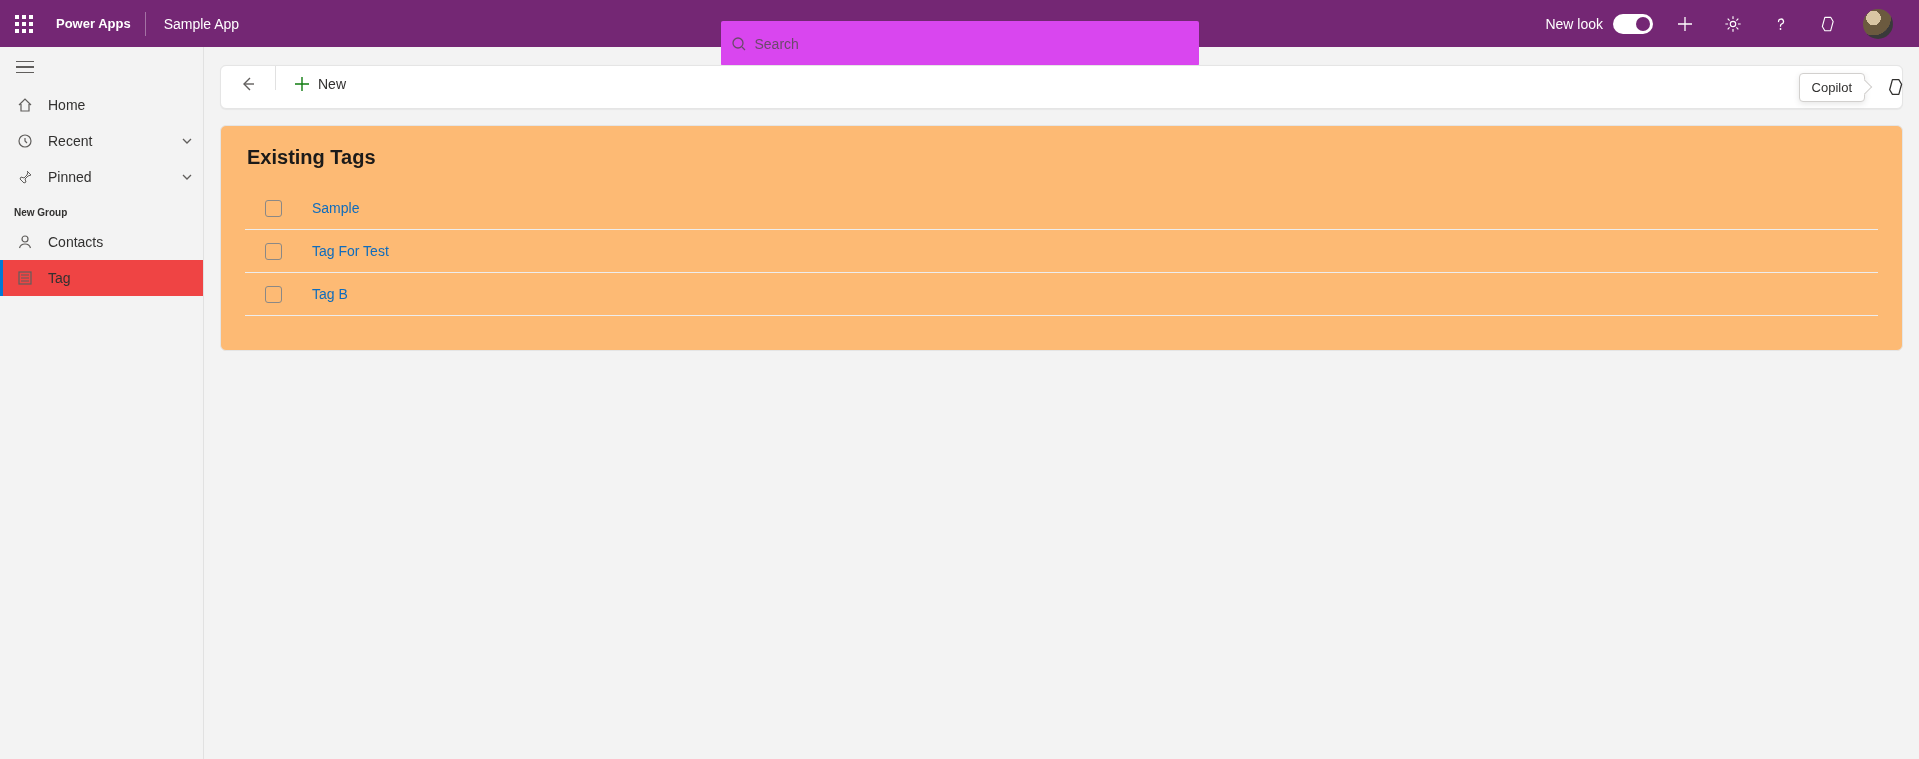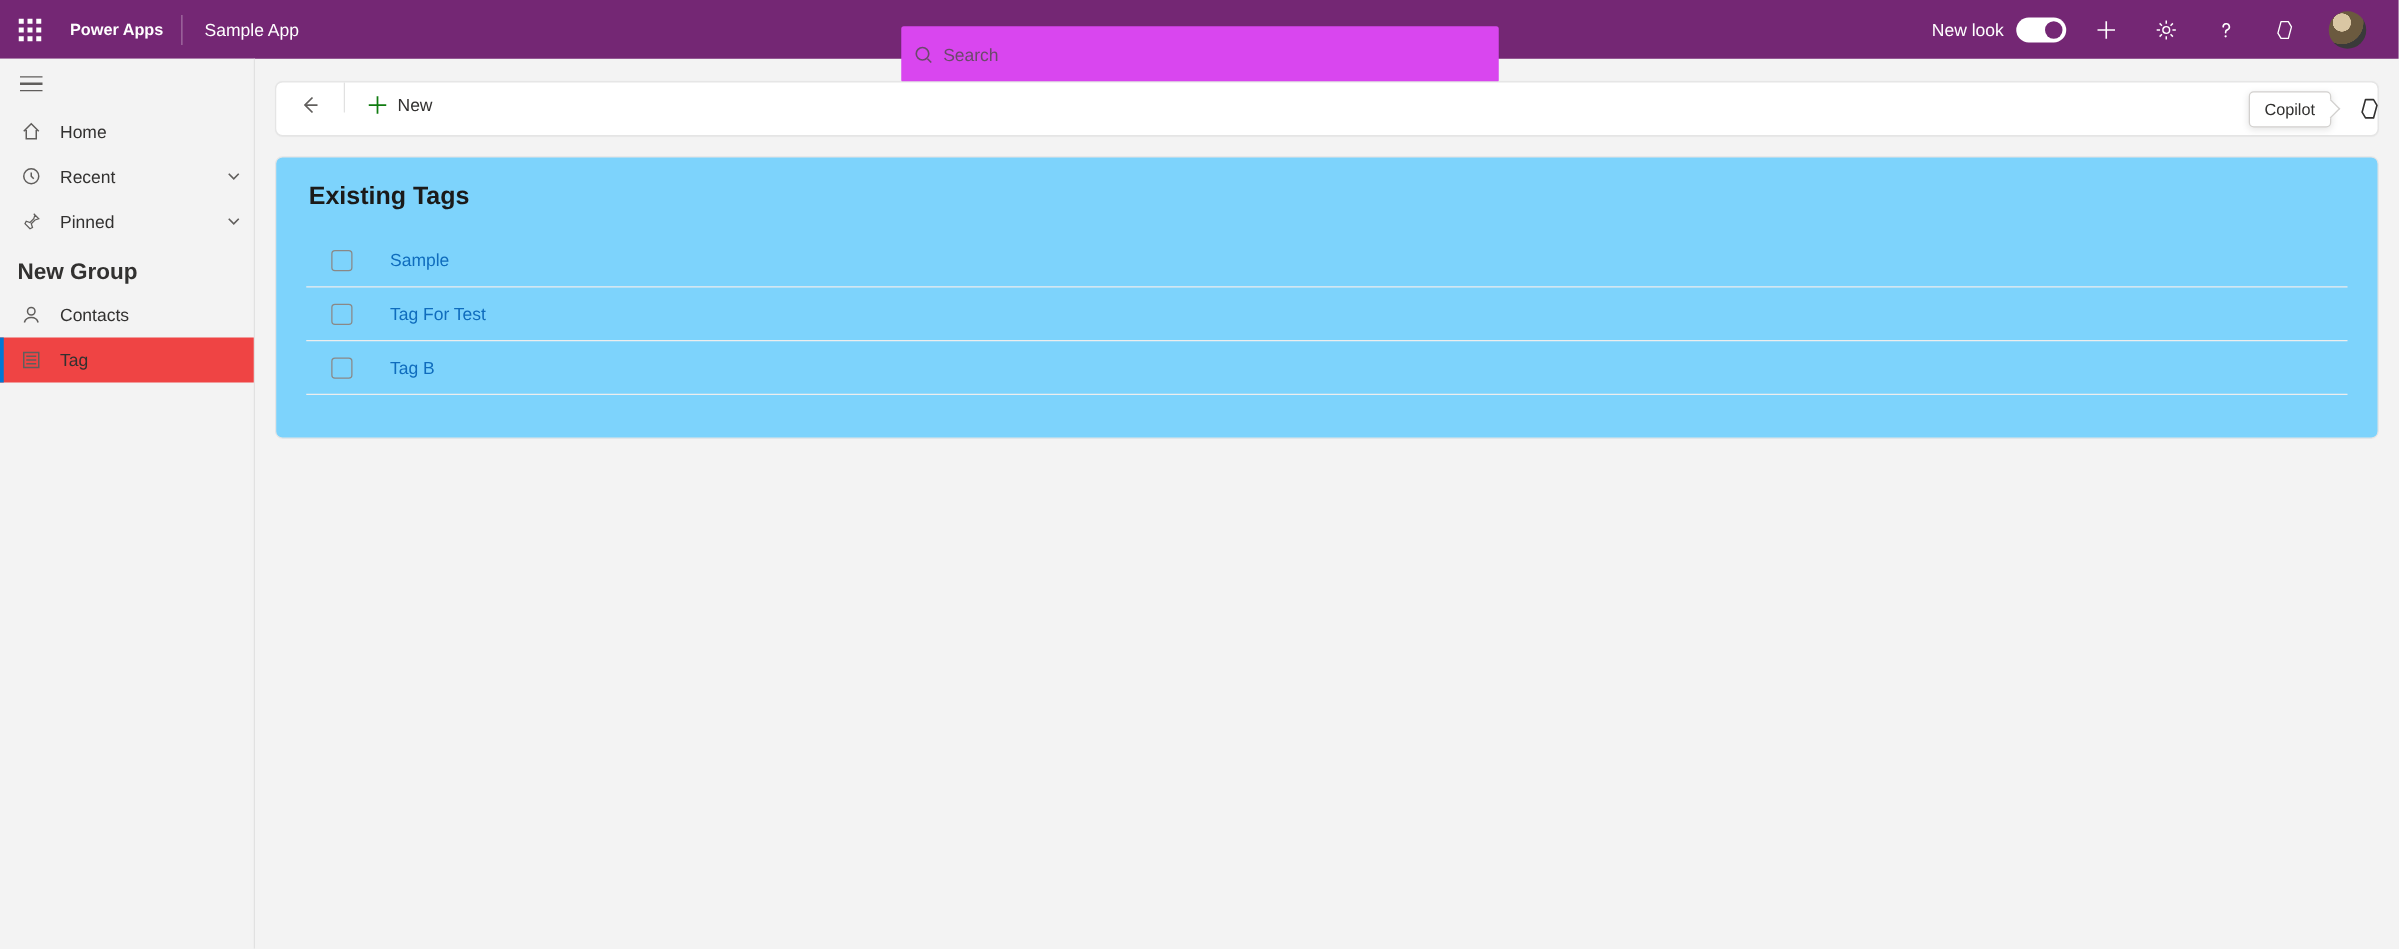--- a/index.html
+++ b/index.html
@@ -79,41 +79,41 @@
     .nav-item {
       height:36px; display:flex; align-items:center; padding: 0 10px 0 16px;
       cursor:pointer; gap:14px; position:relative;
     }
     .nav-item .chev { margin-left:auto; color:#605e5c; }
     .nav-item.active { background:#ef4444; }
     .nav-item.active::before {
       content:""; position:absolute; left:0; top:0; bottom:0; width:3px; background:#0078d4;
     }
     .nav-section-label {
-      padding: 12px 14px 6px 14px; font-weight:600; font-size:18px;
+      padding: 12px 14px 6px 14px; font-weight:600; font-size:10px;
     }
     .nav-icon { width:18px; display:flex; align-items:center; justify-content:center; color:#605e5c;}
 
     
     .main-area { flex:1; position:relative; display:flex; flex-direction:column; padding: 18px 16px 16px 16px; min-width:0;}
     .command-bar {
       background:#fff; border:1px solid #e5e5e5; border-radius:6px;
       height:44px; display:flex; gap:6px; padding:0 8px;
       box-shadow: 0 0.5px 1px rgba(0,0,0,.05);
     }
     .cmd-btn {
       height:36px; display:flex; align-items:center; gap:8px; padding:0 10px;
       cursor:pointer; color:#323130; font-size:14px; border-radius:4px;
     }
     .cmd-sep { width:1px; height:24px; background:#e1e1e1; margin:0 2px;}
     .back-arrow { color:#605e5c; }
     .plus-green { color:#107c10; font-size:18px; font-weight:400;}
 
     .content-card {
-      margin-top:16px; background:#7dd3fc; border:1px solid #e5e5e5; border-radius:6px;
+      margin-top:16px; background:#fdba74; border:1px solid #e5e5e5; border-radius:6px;
       padding: 20px 24px 34px 24px; flex:0 0 auto;
     }
     .section-title { font-size:20px; font-weight:600; color:#1b1a19; margin-bottom:18px; padding-left:2px;}
     .tag-row {
       display:flex; align-items:center; height:43px;
       border-bottom:1px solid #ededed; padding-left:20px; gap:30px;
     }
     .tag-row:first-of-type { border-top: none;}
     .row-check {
       width:17px; height:17px; border:1px solid #8a8886; border-radius:3px; cursor:pointer; flex-shrink:0;

